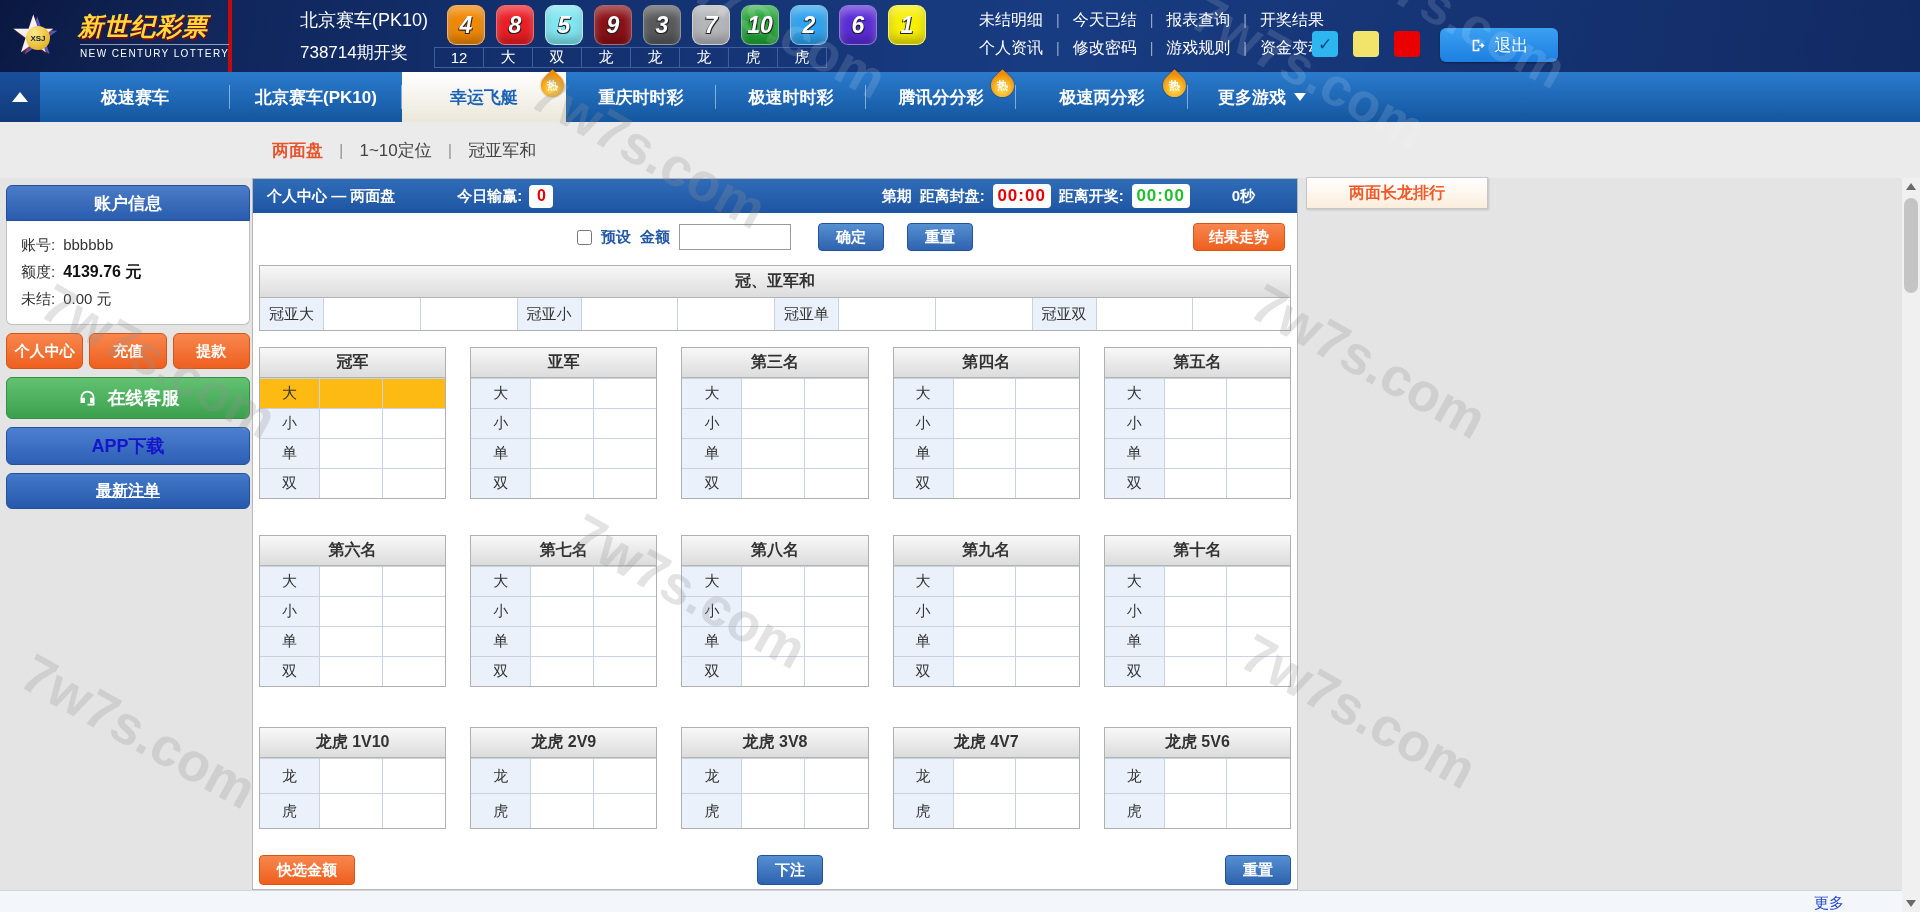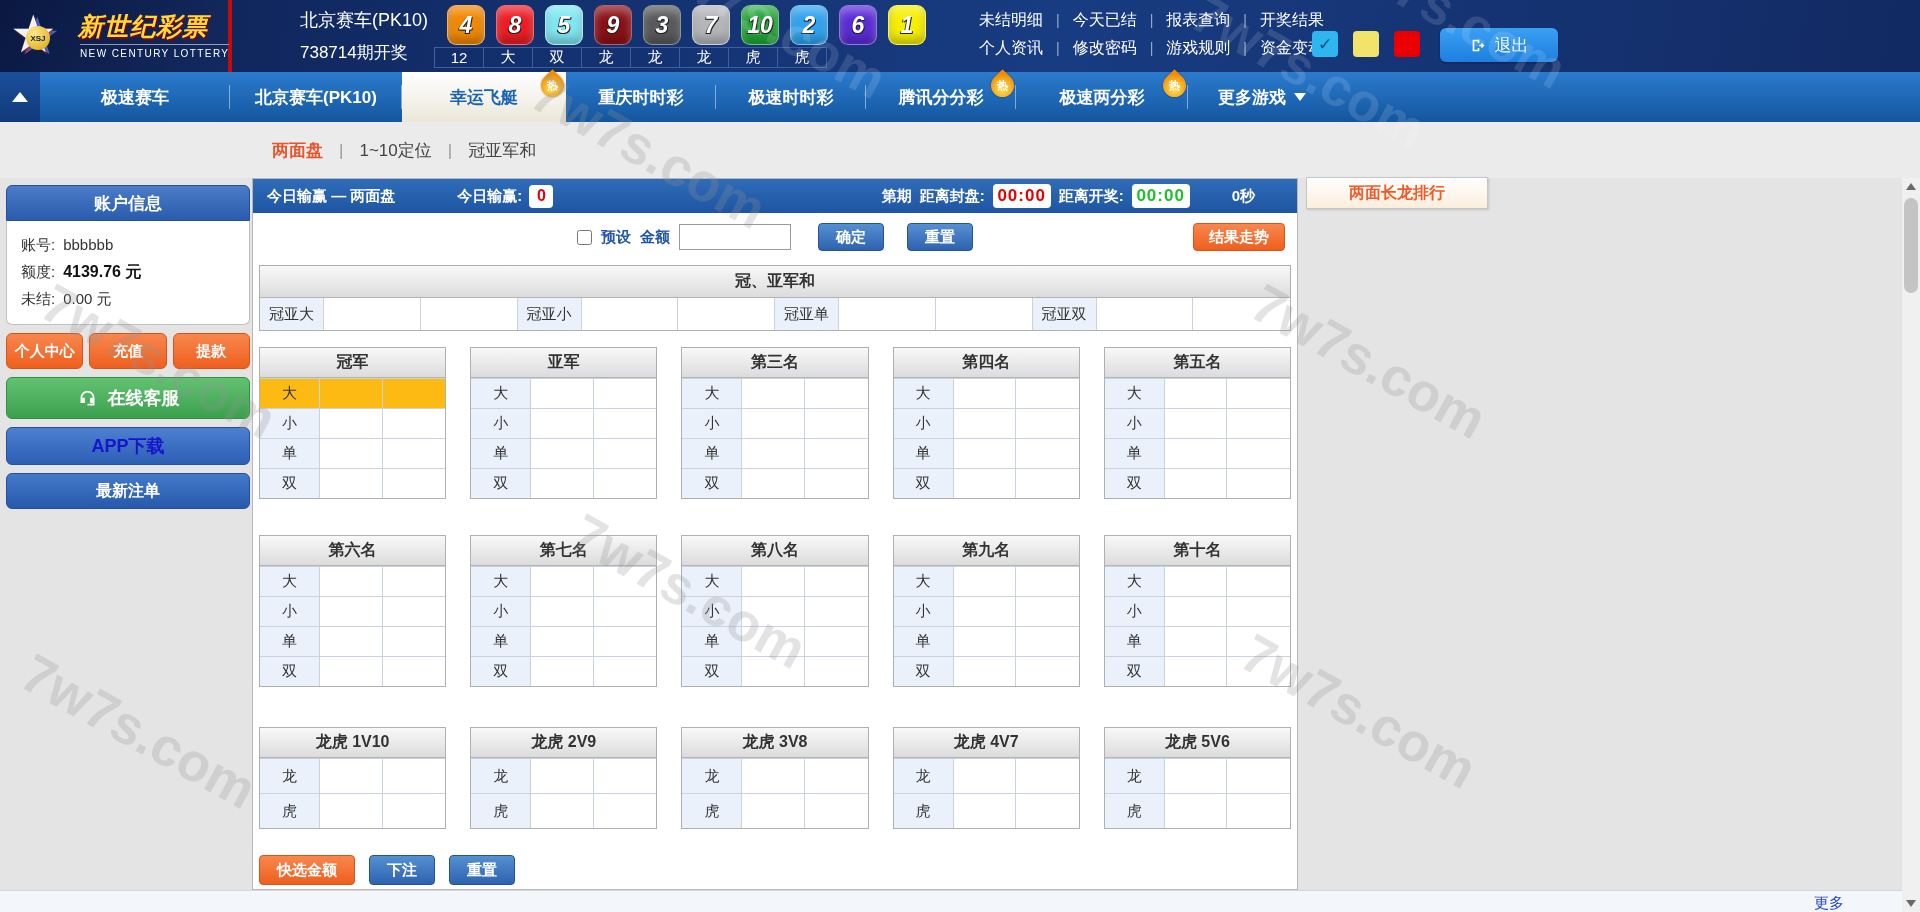--- a/index.html
+++ b/index.html
@@ -77,21 +77,21 @@
   .acc-row { font-size:15px; color:#333; line-height:27px; display:flex; gap:8px; }
   .acc-row .val.bold { font-weight:bold; font-size:16px; color:#111; }
   #quickbtns { margin-top:8px; display:flex; gap:6px; }
   .qbtn { flex:1; height:36px; border-radius:6px; background:linear-gradient(#f8874e,#ee5f1e);
     border:1px solid #d85514; color:#fff; font-size:15px; font-weight:bold; display:flex; align-items:center; justify-content:center; cursor:pointer; }
   #servicebtn { margin-top:8px; height:42px; border-radius:6px; background:linear-gradient(#62c272,#3ba04e);
     border:1px solid #339044; color:#fff; font-size:18px; font-weight:bold; display:flex; align-items:center; justify-content:center; gap:10px; cursor:pointer; }
   #appbtn { margin-top:8px; height:38px; border-radius:6px; background:linear-gradient(#4c80cf,#2d5fb5);
     border:1px solid #24509d; color:#1515cc; font-size:18px; font-weight:bold; display:flex; align-items:center; justify-content:center; cursor:pointer; }
   #ordersbtn { margin-top:8px; height:36px; border-radius:6px; background:linear-gradient(#437ac9,#2758ab);
-    border:1px solid #24509d; color:#fff; font-size:16px; font-weight:bold; display:flex; align-items:center; justify-content:center; cursor:pointer; }
+    border:1px solid #24509d; color:#fff; font-size:16px; font-weight:bold; display:flex; align-items:center; justify-content:center; cursor:pointer;text-decoration:underline; }
 
   
   #panel { position:absolute; left:252px; top:178px; width:1046px; height:712px; background:#fff;
     border:1px solid #b8b8b8; overflow:hidden; }
   #titlebar { height:34px; background:linear-gradient(#2f6cb8,#1e55a2); display:flex; align-items:center; color:#fff; font-size:15px; font-weight:bold; }
   #titlebar .t1 { margin-left:14px; }
   #titlebar .winlab { margin-left:62px; }
   .numbox { display:inline-flex; min-width:24px; height:23px; background:#fff; border-radius:4px;
     align-items:center; justify-content:center; font-weight:bold; padding:0 3px; margin-left:7px; }
   .numbox.red { color:#e80000; font-size:16px; }
@@ -121,21 +121,21 @@
   .betcell { background:#fff; cursor:pointer; }
   .groups { display:grid; grid-template-columns:repeat(5,1fr); gap:24px; }
   #groups1 { margin-top:16px; } #groups2 { margin-top:36px; } #dragons { margin-top:40px; }
   .gtable { border:1px solid #b0b0b0; background:#fff; }
   .gtable .ghead { height:30px; }
   .grow { display:grid; grid-template-columns:60px 1fr 1fr; border-top:1px solid #c9d3df; }
   .grow > div { height:29px; display:flex; align-items:center; justify-content:center; border-right:1px solid #c9d3df; }
   .grow > div:last-child { border-right:none; }
   .grow.tall > div { height:34px; }
   .grow.sel > div { background:#fcba12 !important; }
-  #betbtns { margin-top:26px; display:flex; justify-content:flex-start; gap:14px; }
+  #betbtns { margin-top:26px; display:flex; justify-content:space-between; gap:14px; }
   #quick-amt { width:96px; height:30px; }
   #bet-btn,#reset2-btn { width:66px; height:30px; }
 
   
   #longrank { position:absolute; left:1306px; top:177px; width:182px; height:32px;
     background:linear-gradient(#ffffff,#fbeedd); border:1px solid #c6c6c6; color:#f05a28; font-size:16px;
     font-weight:bold; display:flex; align-items:center; justify-content:center; cursor:pointer; box-shadow:1px 1px 2px rgba(0,0,0,.15); }
 
   
   #bottomstrip { position:absolute; left:0; top:890px; width:1902px; height:22px; background:#f3f6fa; border-top:1px solid #d5d5d5; }
@@ -305,21 +305,21 @@
   <div id="appbtn">
       <span>APP下载</span>
     </div>
   <div id="ordersbtn">
       <span>最新注单</span>
     </div>
 </div>
 
 <div id="panel">
   <div id="titlebar">
-    <span class="t1">今日输赢 — 两面盘</span>
+    <span class="t1">个人中心 — 两面盘</span>
     <span class="winlab">今日输赢:</span>
     <span class="numbox red">0</span>
     <span class="rgrp">
       <span>第期</span>
       <span>距离封盘:</span>
       <span class="cdbox red">00:00</span>
       <span>距离开奖:</span>
       <span class="cdbox green">00:00</span>
       <span class="secs">0秒</span>
     </span>

